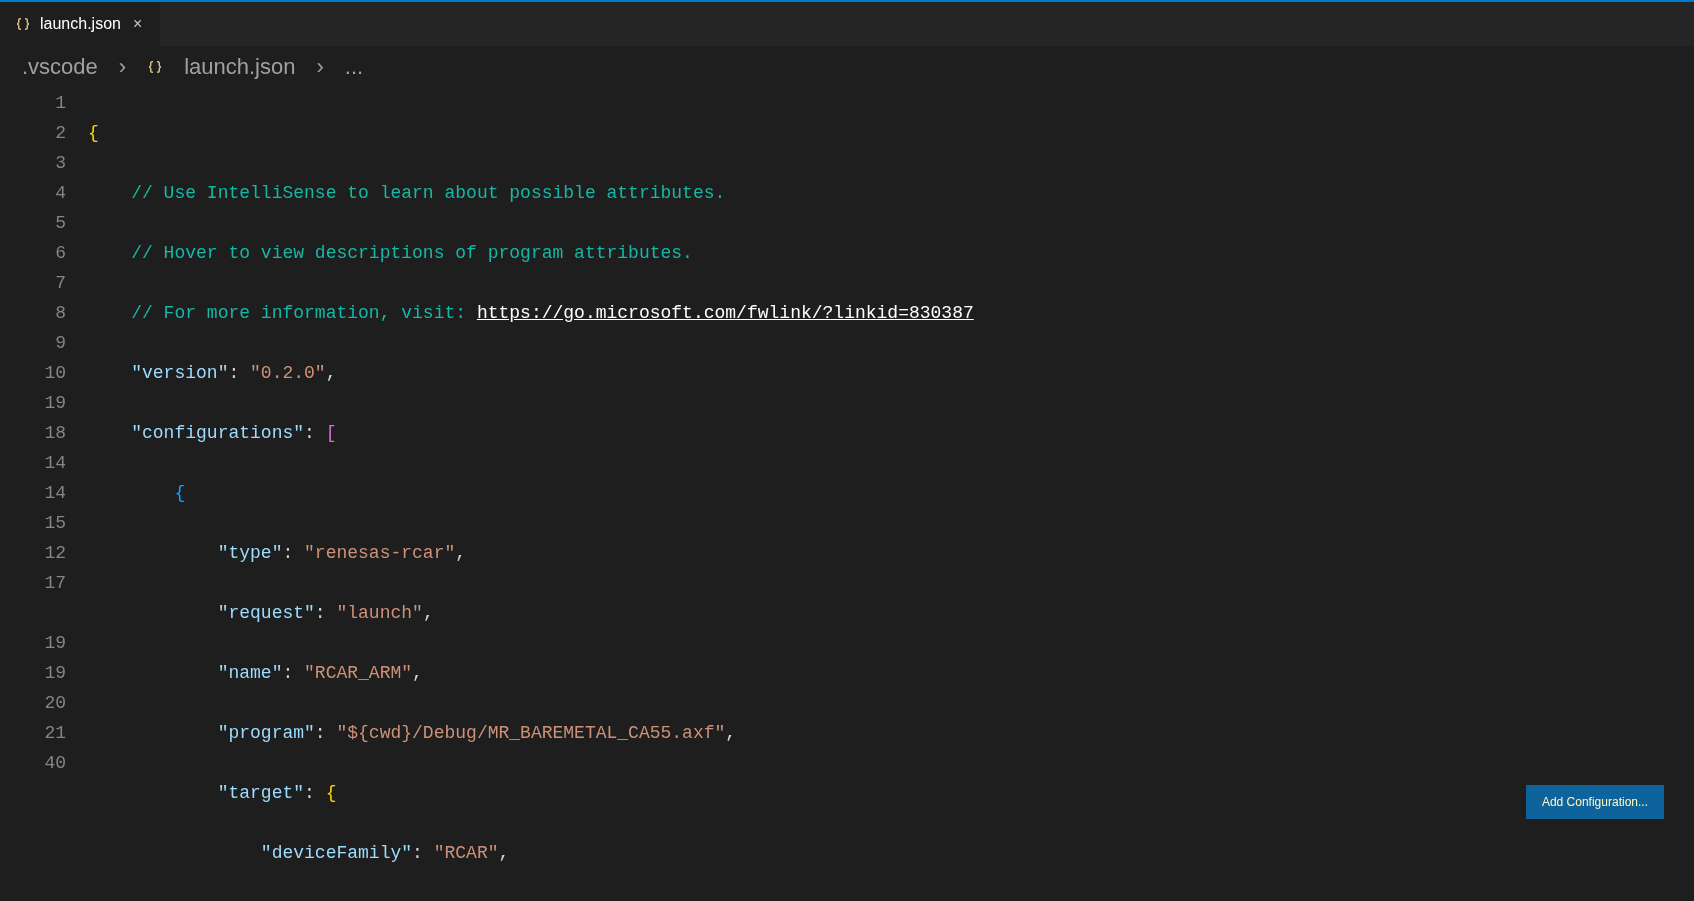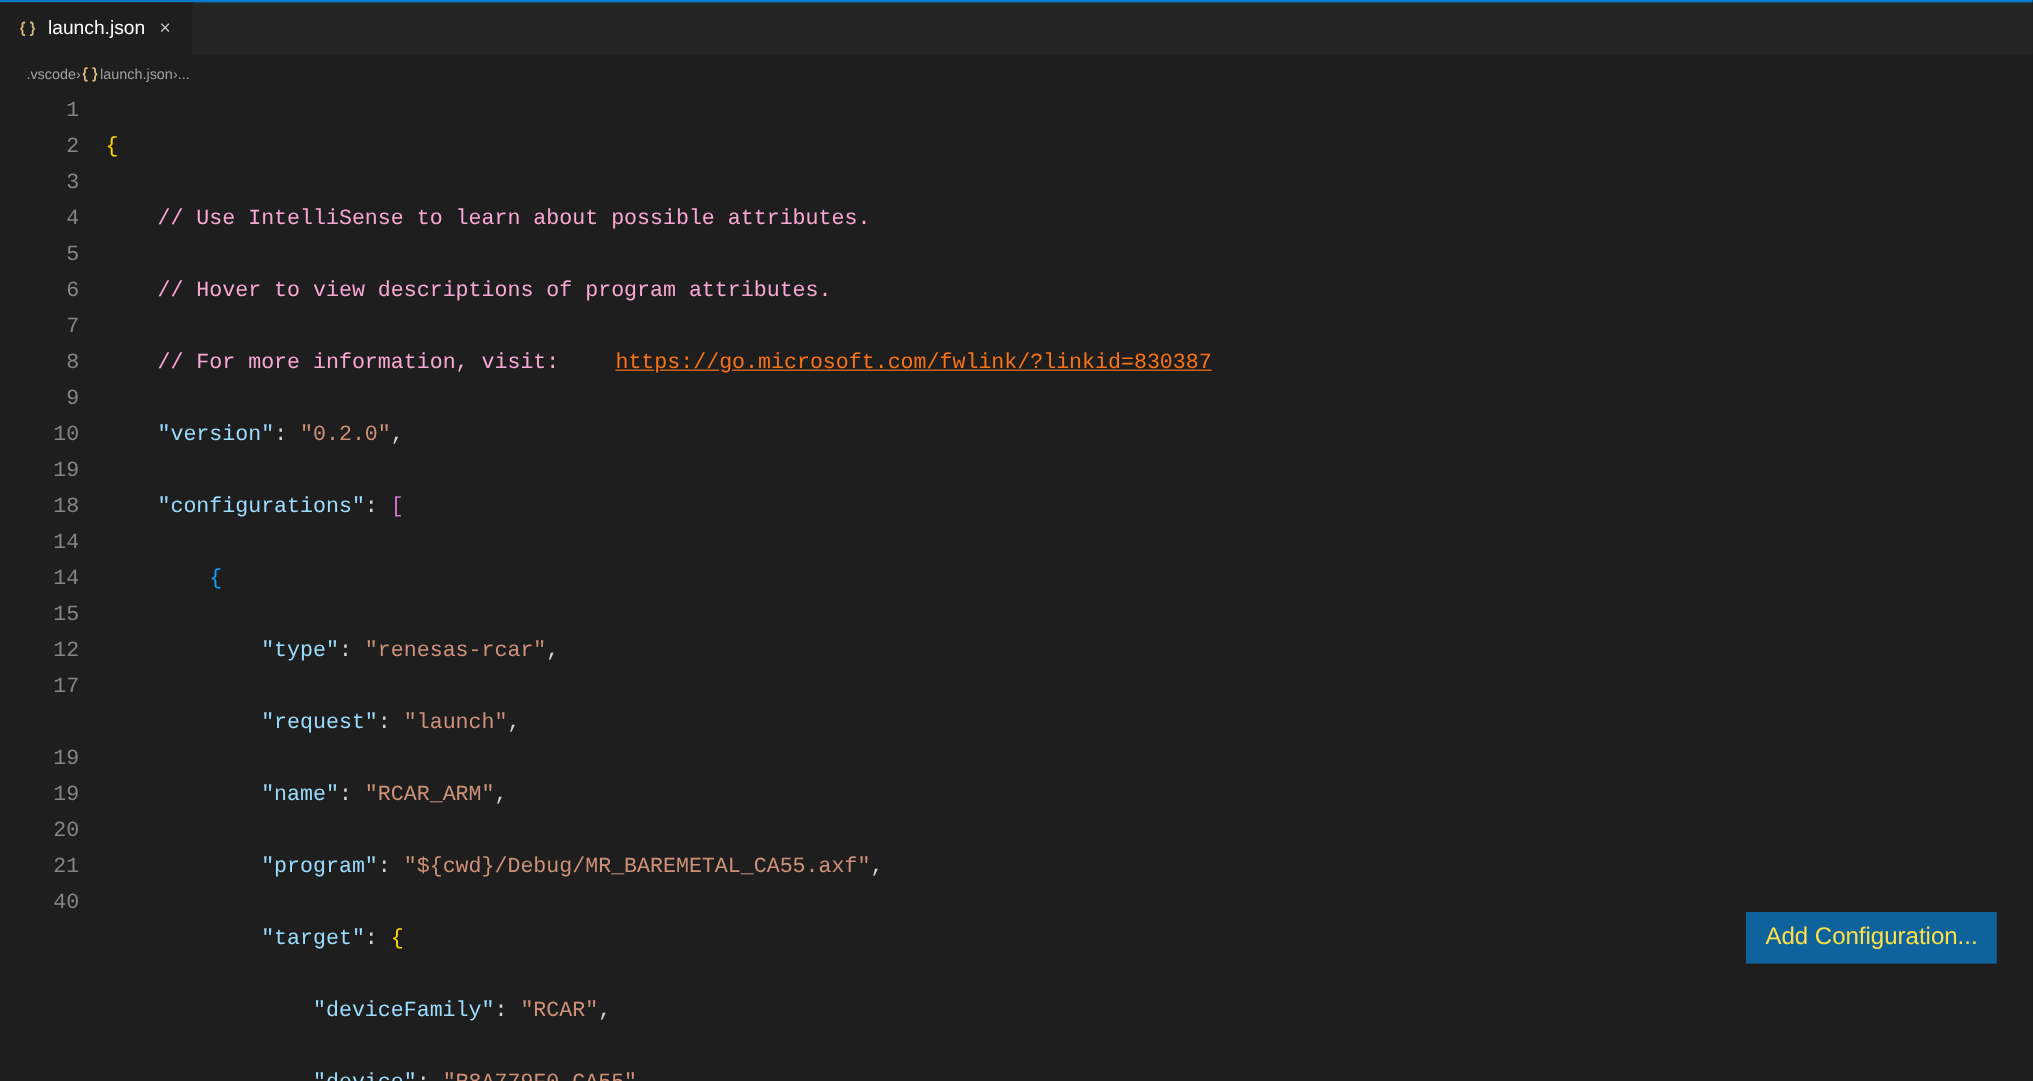--- a/index.html
+++ b/index.html
@@ -28,23 +28,23 @@
   cursor: pointer;
   border-right: 1px solid #252526;
 }
 .tab-icon { width: 18px; height: 18px; display: flex; align-items: center; justify-content: center; }
 .tab-label { color: #ffffff; font-size: 16px; }
 .tab-close { color: #c5c5c5; font-size: 16px; padding: 2px 4px; cursor: pointer; }
 .breadcrumb {
   display: flex;
   align-items: center;
   padding: 8px 22px;
-  font-size: 12px;
+  font-size: 22px;
   color: #a0a0a0;
-  gap: 0;
+  gap: 21px;
 }
 .breadcrumb-sep { color: #a0a0a0; }
 .breadcrumb-icon { display: inline-flex; align-items: center; }
 .editor {
   font-family: Consolas, 'Courier New', monospace;
   font-size: 18px;
   line-height: 30px;
   display: flex;
 }
 .gutter {
@@ -57,34 +57,34 @@
 .gutter .ln { height: 30px; }
 .code {
   flex: 1;
   white-space: pre;
   position: relative;
 }
 .code .line { height: 30px; }
 .c-br { color: #ffd700; }
 .c-br2 { color: #da70d6; }
 .c-br3 { color: #179fff; }
-.c-cm { color: #f9a8d4; text-align: center; }
+.c-cm { color: #14b8a6; text-align: center; }
 .c-key { color: #9cdcfe; }
 .c-str { color: #ce9178; }
 .c-pnc { color: #d4d4d4; }
-.c-lnk { color: #f97316; text-decoration: underline; margin-left: 36px; }
+.c-lnk { color: #ffffff; text-decoration: underline; }
 .add-config-btn {
   position: absolute;
   right: 30px;
-  bottom: 98px;
+  bottom: 82px;
   background: #0e639c;
-  color: #fde047;
+  color: #fef9c3;
   border: none;
   padding: 10px 16px;
-  font-size: 20px;
+  font-size: 12px;
   cursor: pointer;
   font-family: 'Segoe UI', sans-serif;
 }
 .braces-svg { width: 16px; height: 16px; }
 </style>
 </head>
 <body>
 
 <div class="tab-bar">
   <div class="tab">

